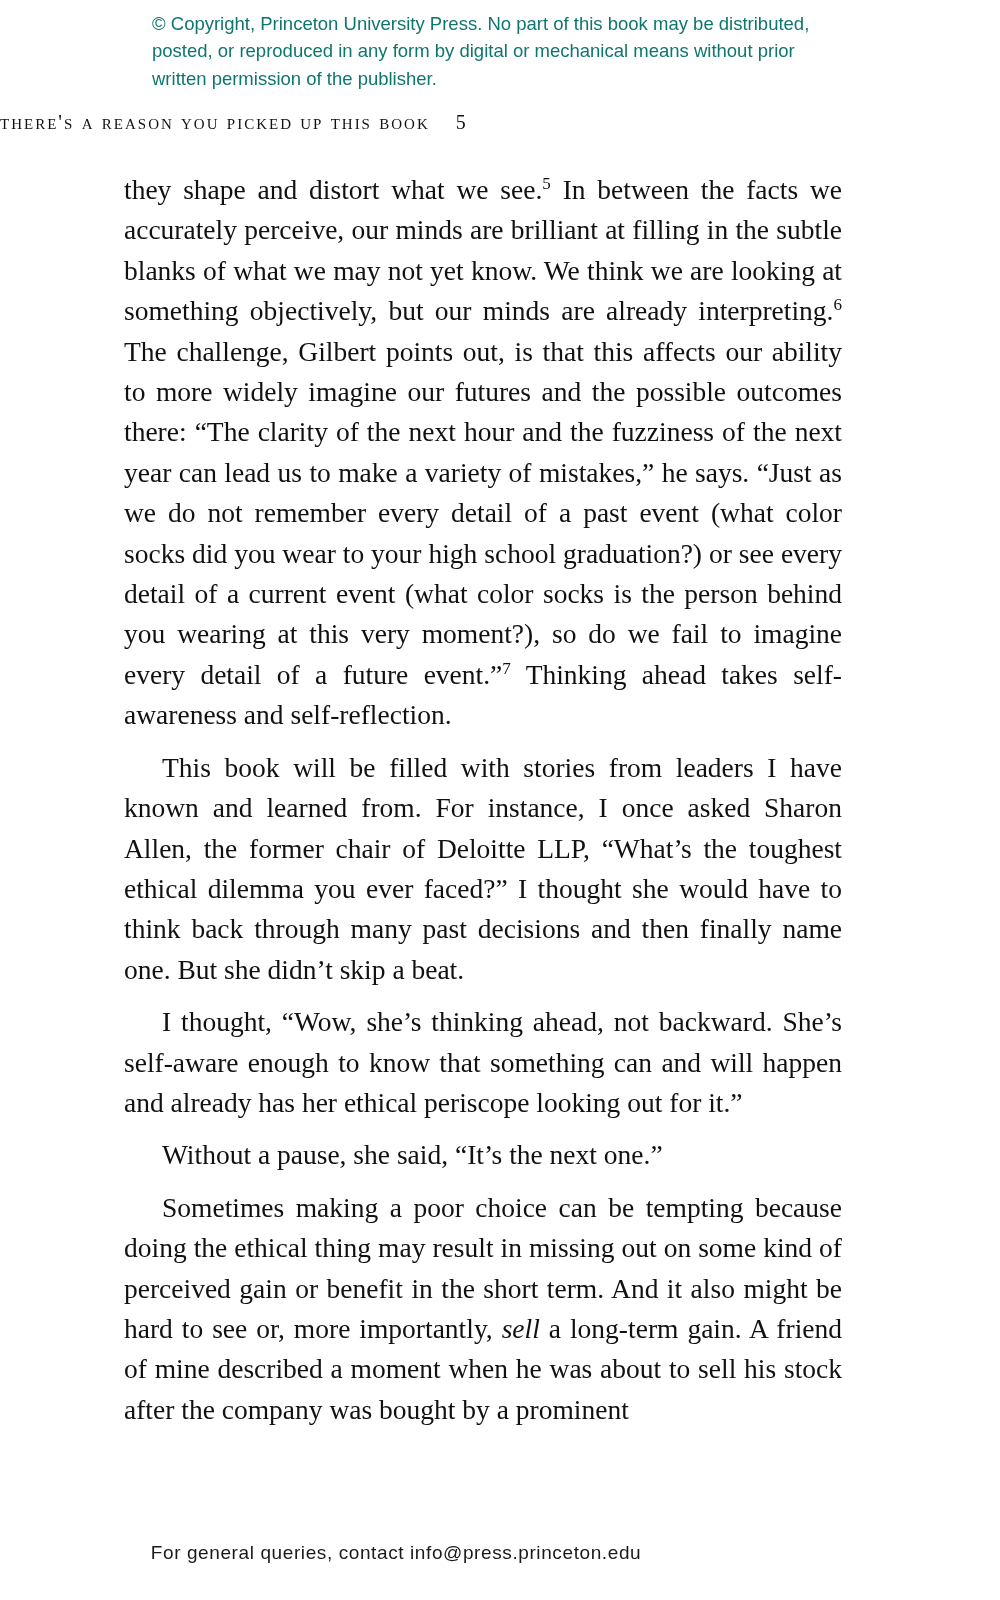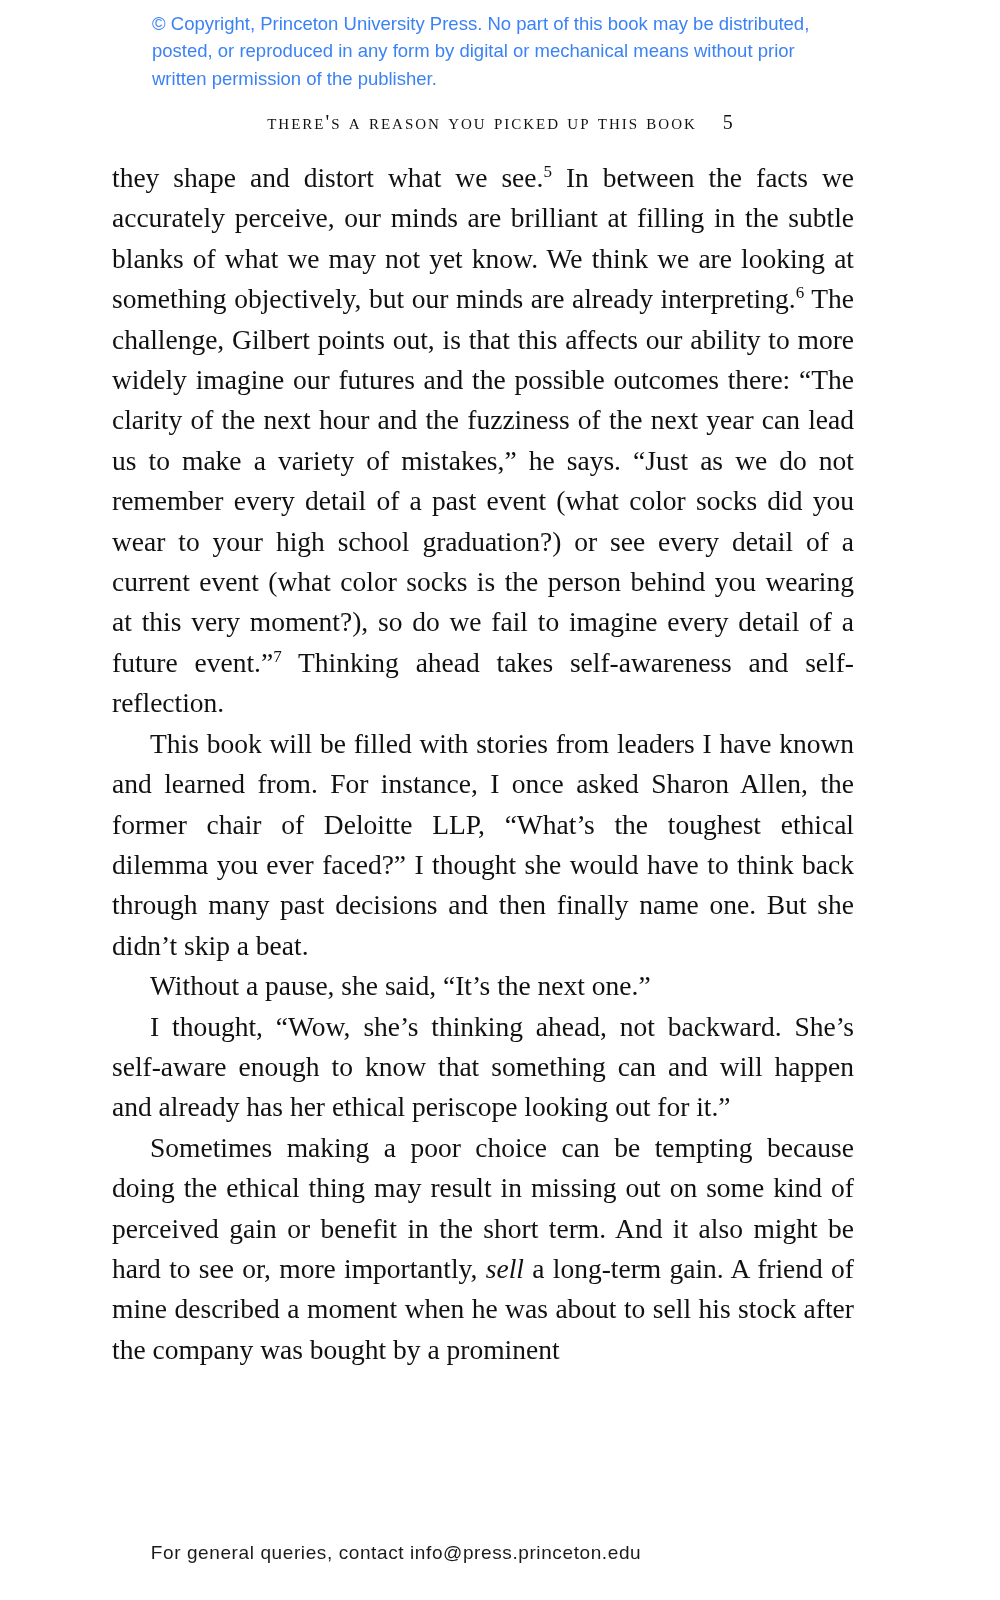--- a/index.html
+++ b/index.html
@@ -19,31 +19,30 @@
 
   
   .copyright {
     position: absolute;
     left: 152px;
     top: 10px;
     width: 700px;
     font-family: "Liberation Sans", sans-serif;
     font-size: 18.5px;
     line-height: 1.48;
-    color: #3b82f6;
+    color: #0f766e;
     text-align: left;
   }
 
   
   .running-head {
     position: absolute;
     left: 0;
     top: 110px;
     width: 1000px;
-    text-align: center;
     font-family: "Liberation Serif", serif;
     font-size: 17.5px;
     letter-spacing: 2.0px;
     color: #111111;
     white-space: nowrap;
   }
   .running-head .rh-title {
     font-variant: small-caps;
     text-transform: lowercase;
     font-size: 21px;
@@ -61,21 +60,21 @@
     left: 112px;
     top: 158px;
     width: 742px;
     font-size: 27.5px;
     line-height: 40.4px;
     text-align: justify;
     text-justify: inter-word;
     hyphens: manual;
   }
   .body-text p {
-    margin: 0;
+    margin: 12px;
   }
   .body-text p.indent {
     text-indent: 38px;
   }
   .body-text sup {
     font-size: 0.62em;
     vertical-align: super;
     line-height: 0;
   }
   .body-text em {
@@ -105,19 +104,19 @@
 
   <div class="copyright">© Copyright, Princeton University Press. No part of this book may be distributed, posted, or reproduced in any form by digital or mechanical means without prior written permission of the publisher.</div>
 
   <div class="running-head">
     <span class="rh-title">There's a Reason You Picked Up This Book</span><span class="rh-page">5</span>
   </div>
 
   <div class="body-text">
       <p>they shape and distort what we see.<sup>5</sup> In between the facts we accurately perceive, our minds are brilliant at filling in the subtle blanks of what we may not yet know. We think we are looking at something objectively, but our minds are already interpreting.<sup>6</sup> The challenge, Gilbert points out, is that this affects our ability to more widely imagine our futures and the possible outcomes there: “The clarity of the next hour and the fuzziness of the next year can lead us to make a variety of mistakes,” he says. “Just as we do not remember every detail of a past event (what color socks did you wear to your high school graduation?) or see every detail of a current event (what color socks is the person behind you wearing at this very moment?), so do we fail to imagine every detail of a future event.”<sup>7</sup> Thinking ahead takes self-awareness and self-reflection.</p>
       <p class="indent">This book will be filled with stories from leaders I have known and learned from. For instance, I once asked Sharon Allen, the former chair of Deloitte LLP, “What’s the toughest ethical dilemma you ever faced?” I thought she would have to think back through many past decisions and then finally name one. But she didn’t skip a beat.</p>
+      <p class="indent">I thought, “Wow, she’s thinking ahead, not backward. She’s self-aware enough to know that something can and will happen and already has her ethical periscope looking out for it.”</p>
       <p class="indent">Without a pause, she said, “It’s the next one.”</p>
-      <p class="indent">I thought, “Wow, she’s thinking ahead, not backward. She’s self-aware enough to know that something can and will happen and already has her ethical periscope looking out for it.”</p>
       <p class="indent">Sometimes making a poor choice can be tempting because doing the ethical thing may result in missing out on some kind of perceived gain or benefit in the short term. And it also might be hard to see or, more importantly, <em>sell</em> a long-term gain. A friend of mine described a moment when he was about to sell his stock after the company was bought by a prominent</p>
     </div>
 
   <div class="footer">For general queries, contact info@press.princeton.edu</div>
 </div>
 
 </body></html>

